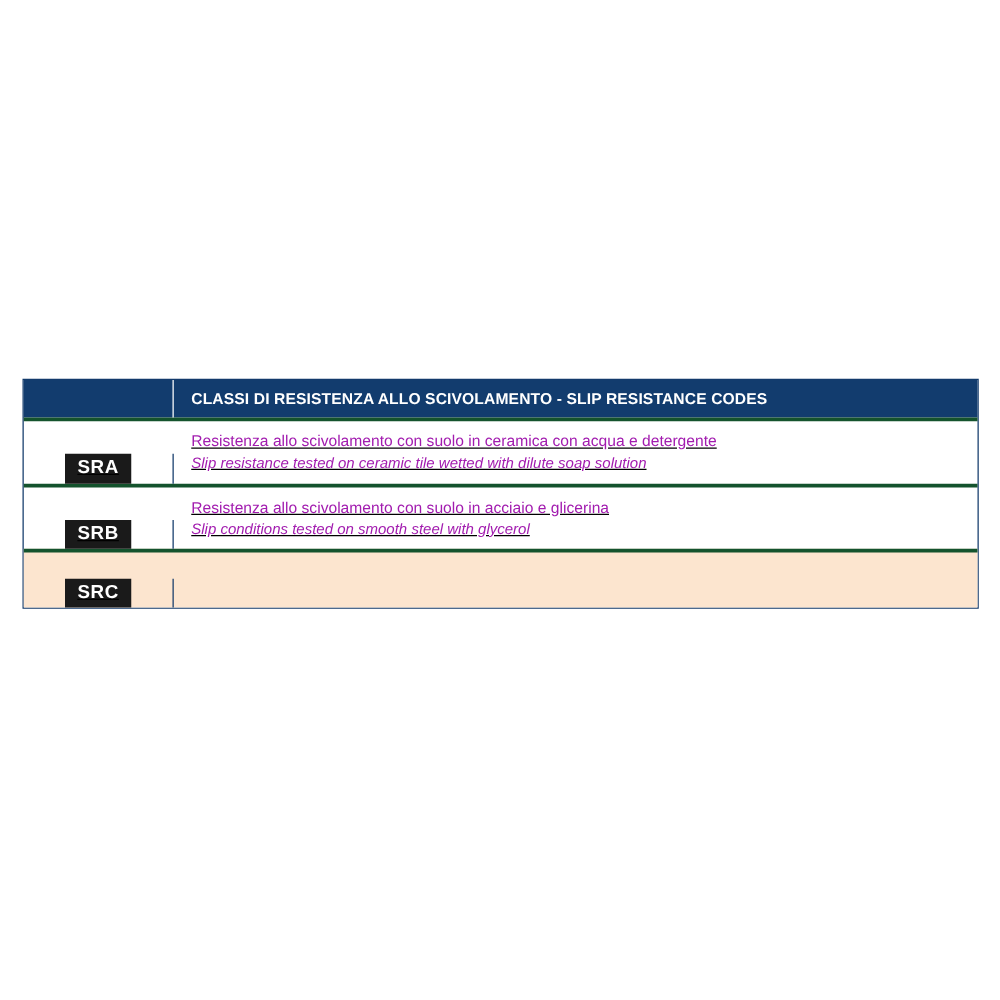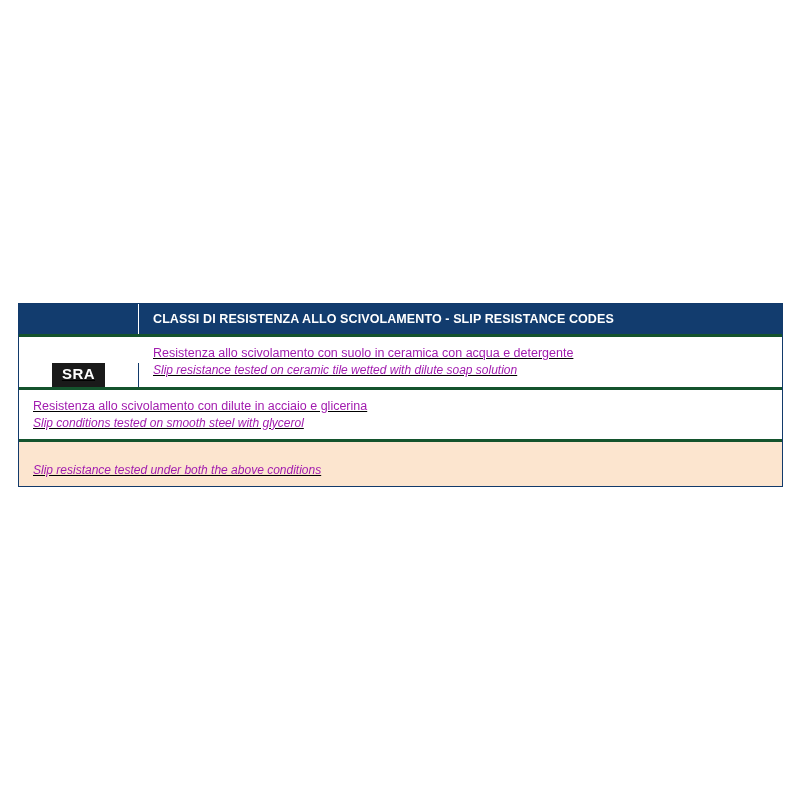--- a/index.html
+++ b/index.html
@@ -120,26 +120,31 @@
       <div class="code-cell">
         <span class="code-badge">SRA</span>
       </div>
       <div class="desc-cell">
         <div class="desc-it">Resistenza allo scivolamento con suolo in ceramica con acqua e detergente</div>
         <div class="desc-en">Slip resistance tested on ceramic tile wetted with dilute soap solution</div>
       </div>
     </div>
 
     <div class="data-row">
+      <div class="code-cell">
+        <span class="code-badge">SRB</span>
+      </div>
       <div class="desc-cell">
-        <div class="desc-it">Resistenza allo scivolamento con dilute in acciaio e glicerina</div>
+        <div class="desc-it">Resistenza allo scivolamento con suolo in acciaio e glicerina</div>
         <div class="desc-en">Slip conditions tested on smooth steel with glycerol</div>
       </div>
     </div>
 
     <div class="data-row highlight">
+      <div class="code-cell">
+        <span class="code-badge">SRC</span>
+      </div>
       <div class="desc-cell">
-        <div class="desc-en">Slip resistance tested under both the above conditions</div>
       </div>
     </div>
 
   </div>
 </div>
 
 </body></html>

